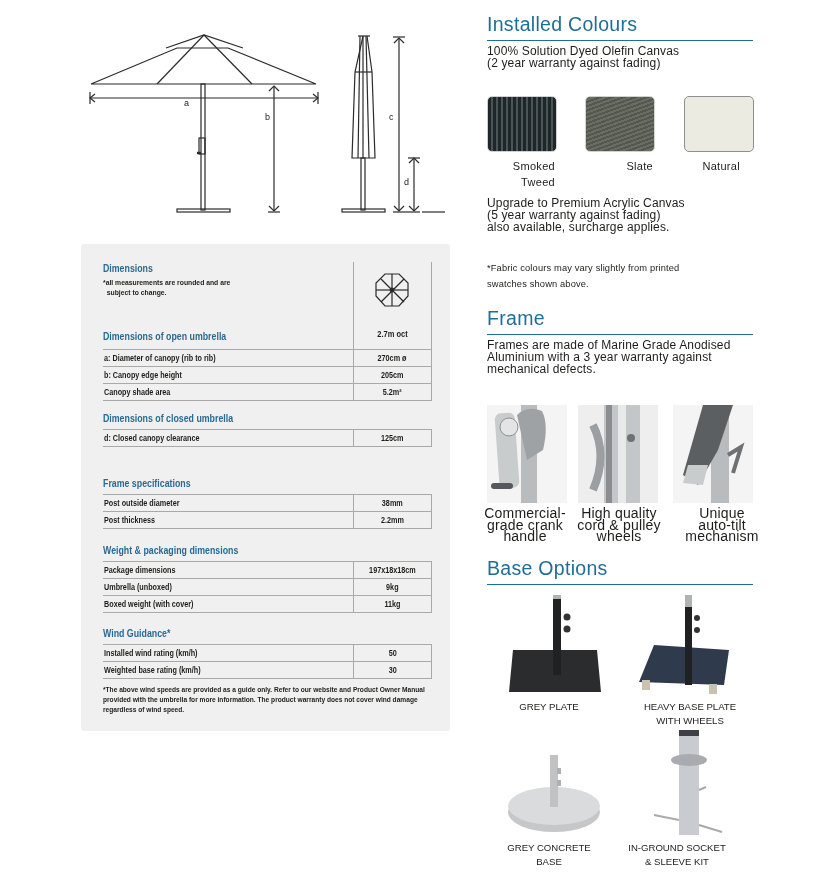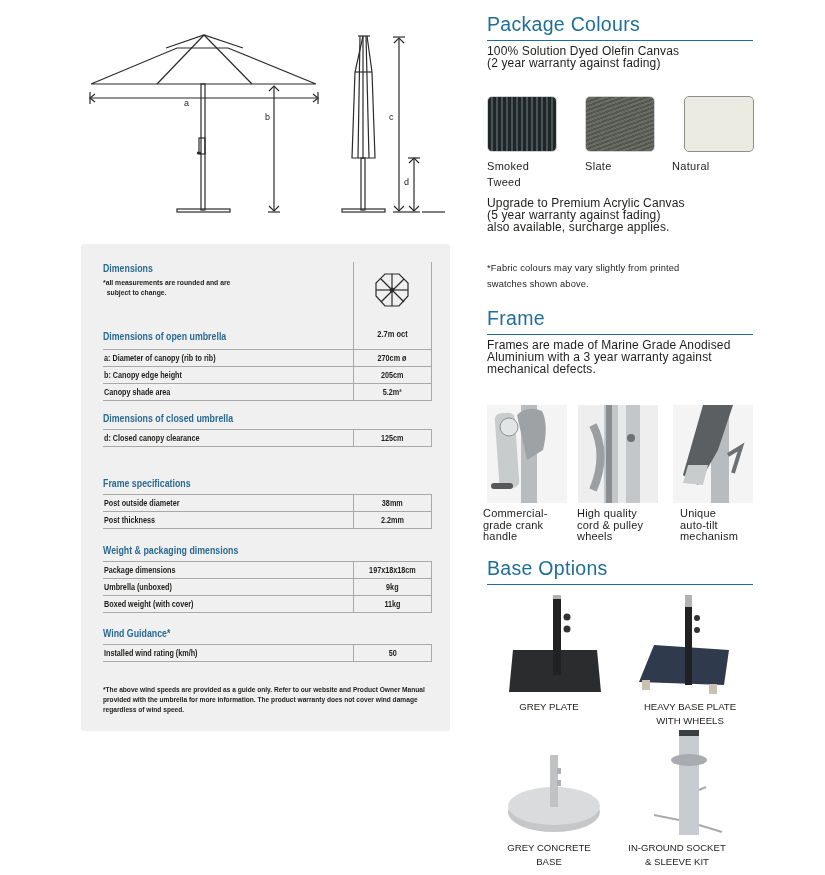--- a/index.html
+++ b/index.html
@@ -33,24 +33,24 @@
               line-height: 10px; transform: scaleX(0.87); transform-origin: left top; }
 
   
   .right { position: absolute; left: 487px; top: 0; width: 266px; }
   .h2 { position: absolute; left: 0; width: 266px; color: #1f6e97; font-size: 19.5px;
         letter-spacing: 0.3px; border-bottom: 1px solid #1f6e97; height: 27px; white-space: nowrap; }
   .para { position: absolute; left: 0; font-size: 12px; line-height: 12px; color: #1d1d1b;
           white-space: pre; letter-spacing: 0.15px; }
   .para.small { font-size: 9.3px; line-height: 16px; }
   .swatch { position: absolute; width: 68px; height: 54px; border-radius: 5px; top: 96px; }
-  .sw-cap { position: absolute; top: 158px; width: 68px; text-align: left; font-size: 11px;
+  .sw-cap { position: absolute; top: 158px; width: 68px; text-align: right; font-size: 11px;
             line-height: 16px; white-space: pre; letter-spacing: 0.3px; }
   .feat-img { position: absolute; top: 405px; width: 80px; height: 98px; }
-  .feat-cap { position: absolute; top: 508px; width: 84px; font-size: 11px;
+  .feat-cap { position: absolute; top: 508px; width: 84px; text-align: center; font-size: 14px;
               line-height: 11.5px; white-space: pre; letter-spacing: 0.2px; }
   .base-img { position: absolute; width: 110px; height: 110px; }
   .base-cap { position: absolute; width: 140px; text-align: center; font-size: 9.6px; line-height: 14px;
               white-space: pre; }
 </style>
 </head>
 <body>
 
 <div class="drawing">
   <svg width="370" height="230" viewBox="0 0 370 230">
@@ -192,30 +192,34 @@
     </tbody>
       </table>
 
     <div class="sec-title" style="top:384px">Wind Guidance*</div>
     <table class="spec" style="top:400px">
       <tbody>
           <tr>
         <td><span>Installed wind rating (km/h)</span></td>
         <td class="val"><span>50</span></td>
       </tr>
+      <tr>
+        <td><span>Weighted base rating (km/h)</span></td>
+        <td class="val"><span>30</span></td>
+      </tr>
     </tbody>
       </table>
 
     <div class="footnote">*The above wind speeds are provided as a guide only. Refer to our website and Product Owner Manual provided with the umbrella for more information. The product warranty does not cover wind damage regardless of wind speed.</div>
   </div>
 </div>
 
 <div class="right">
 
-  <div class="h2" style="top:13px">Package Colours</div>
+  <div class="h2" style="top:13px">Installed Colours</div>
   <div class="para" style="top:45px">100% Solution Dyed Olefin Canvas
 (2 year warranty against fading)</div>
 
   <div class="swatch" style="left:0; background: repeating-linear-gradient(90deg,#1f2628 0 3px,#4a5558 3px 5px); border:1px solid #cfd2d2;"></div>
   <div class="swatch" style="left:98px; background: repeating-linear-gradient(160deg,#53574f 0 2px,#6a6d64 2px 4px); border:1px solid #cfd2d2;"></div>
   <div class="swatch" style="left:197px; background:#ecebe1; border:1px solid #8f8f8f;"></div>
   <div class="sw-cap" style="left:0">Smoked
 Tweed</div>
   <div class="sw-cap" style="left:98px">Slate</div>
   <div class="sw-cap" style="left:185px">Natural</div>

